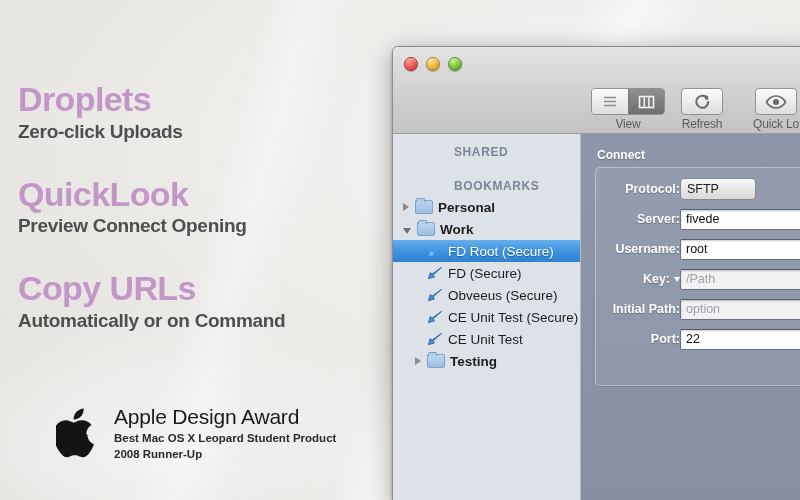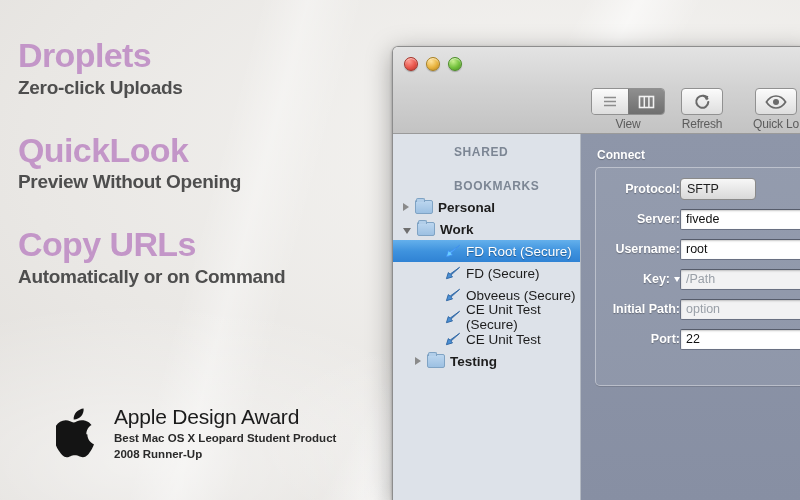--- a/index.html
+++ b/index.html
@@ -18,21 +18,21 @@
       radial-gradient(120% 100% at 75% 30%, #f6f5f3 0%, #e9e7e4 60%, #dedbd7 100%);
   }
   #promo-bg:after{
     content:"";position:absolute;inset:0;
     background:
       radial-gradient(60% 45% at 18% 92%, rgba(255,255,255,.55) 0%, rgba(255,255,255,0) 70%),
       radial-gradient(40% 30% at 60% 88%, rgba(255,255,255,.35) 0%, rgba(255,255,255,0) 70%);
   }
 
   #promo{position:absolute;left:18px;top:38px;width:380px;z-index:2;}
-  .promo-block{margin-bottom:26px;}
+  .promo-block{margin-bottom:26px;margin-top:44px;}
   .promo-head{
     font-size:34px;font-weight:bold;color:#c396c8;
     letter-spacing:-.6px;line-height:1.05;margin:0 0 4px 0;
   }
   .promo-sub{
     font-size:19px;font-weight:bold;color:#4e4e4e;
     letter-spacing:-.3px;line-height:1.1;margin:0;
   }
 
   
@@ -81,21 +81,21 @@
   }
   .sb-header{
     font-size:12px;font-weight:bold;color:#7c8694;letter-spacing:.6px;
     padding:5px 0 3px 21px;text-transform:uppercase;margin-left:40px;
   }
   .sb-row{
     height:22px;display:flex;align-items:center;gap:5px;padding-left:10px;
     font-size:13.5px;color:#1d1d1d;position:relative;
   }
   .sb-row.folder{font-weight:bold;}
-  .sb-row.bookmark{padding-left:52px;}
+  .sb-row.bookmark{padding-left:34px;}
   .sb-row.selected{
     background:linear-gradient(to bottom,#64b0ec 0%,#3f93de 50%,#2f82d4 100%);
     color:#fff;text-shadow:0 1px 1px rgba(0,0,0,.35);
   }
   .sb-row.selected .bolt-body{filter:brightness(1.45);}
   .tri{width:0;height:0;flex:none;margin-right:1px;}
   .tri.right{border-left:6px solid #8a8a8a;border-top:4px solid transparent;border-bottom:4px solid transparent;}
   .tri.down{border-top:6px solid #6f6f6f;border-left:4px solid transparent;border-right:4px solid transparent;margin-top:3px;}
   .folder-ic{width:16px;height:12px;flex:none;border-radius:1px 2px 2px 2px;
     background:linear-gradient(to bottom,#bcd6ef,#9cc0e2);border:1px solid #7fa3c4;position:relative;}
@@ -136,21 +136,21 @@
 
 <div id="promo-bg"></div>
 
 <div id="promo">
   <div class="promo-block">
     <p class="promo-head">Droplets</p>
     <p class="promo-sub">Zero-click Uploads</p>
   </div>
   <div class="promo-block" style="margin-top:34px;">
     <p class="promo-head">QuickLook</p>
-    <p class="promo-sub">Preview Without Opening</p>
+    <p class="promo-sub">Preview Connect Opening</p>
   </div>
   <div class="promo-block" style="margin-top:34px;">
     <p class="promo-head">Copy URLs</p>
     <p class="promo-sub">Automatically or on Command</p>
   </div>
 </div>
 
 <div id="award">
   <svg id="apple-logo" viewBox="0 0 42 50">
     <path fill="#141414" d="M30.3 26.3c-.1-6.2 5-9.2 5.2-9.3-2.8-4.1-7.2-4.7-8.8-4.8-3.8-.4-7.3 2.2-9.2 2.2-1.9 0-4.8-2.2-7.9-2.1-4.1.1-7.8 2.4-9.9 6C-4.5 25.8-1.2 37 3 43.1c2.1 3 4.6 6.3 7.8 6.2 3.1-.1 4.3-2 8.1-2 3.8 0 4.8 2 8.1 1.9 3.4-.1 5.5-3 7.5-6 2.4-3.4 3.4-6.8 3.4-7-.1 0-6.5-2.5-6.6-9.9z"></path>

